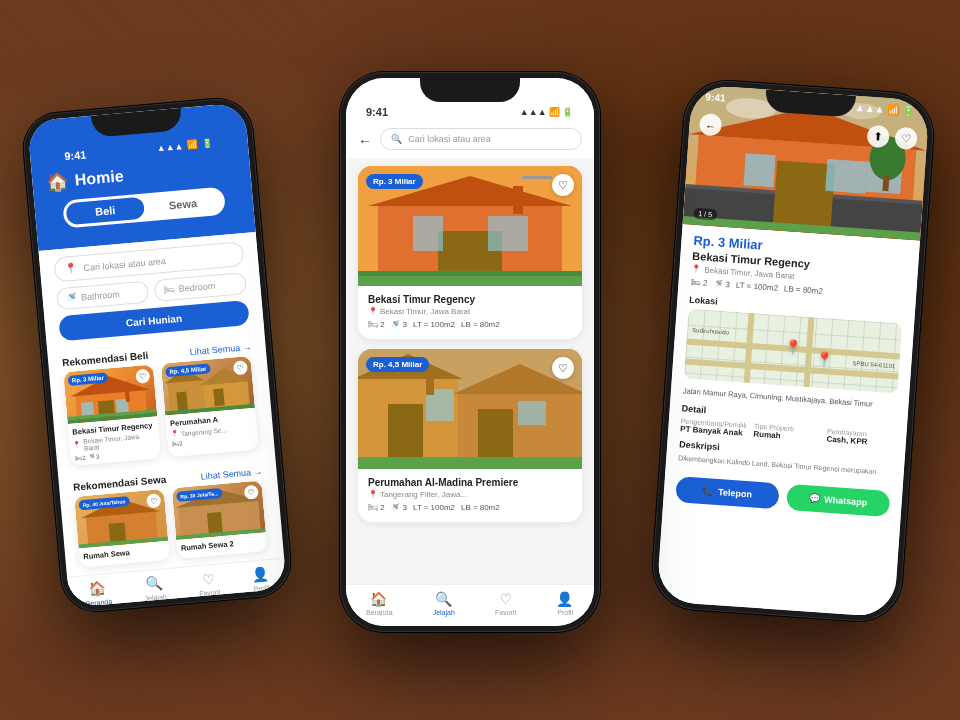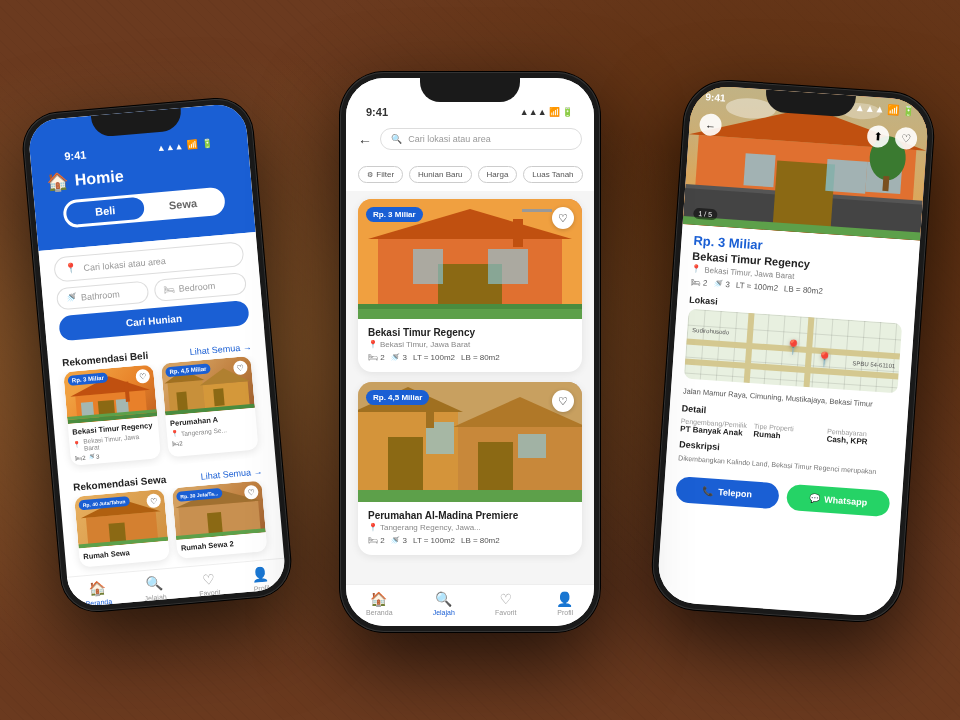--- a/index.html
+++ b/index.html
@@ -723,26 +723,20 @@
     </div>
 
     <div class="search-top-bar">
       <span class="back-btn">←</span>
       <div class="search-box-bar">
         <span>🔍</span>
         <span>Cari lokasi atau area</span>
       </div>
     </div>
 
-    <div class="filter-row">
-      <div class="filter-chip with-icon">Filter</div>
-      <div class="filter-chip">Hunian Baru</div>
-      <div class="filter-chip">Harga</div>
-      <div class="filter-chip">Luas Tanah</div>
-    </div>
 
     <div class="results-scroll">
 
       <div class="result-card">
         <div class="result-img">
           <div class="result-img-bg">
             <svg width="100%" height="100%" viewBox="0 0 224 120" style="position:absolute;bottom:0">
               <rect x="0" y="0" width="224" height="120" fill="#f0a040"></rect>
               <rect x="20" y="40" width="184" height="80" fill="#e07030"></rect>
               <polygon points="10,40 112,10 214,40" fill="#c05010"></polygon>
@@ -790,21 +784,21 @@
               <rect x="68" y="28" width="8" height="18" fill="#a07020"></rect>
             </svg>
           </div>
           <div class="result-price-badge">Rp. 4,5 Miliar</div>
           <div class="result-fav">♡</div>
         </div>
         <div class="result-info">
           <div class="result-title">Perumahan Al-Madina Premiere</div>
           <div class="result-loc">
             <span>📍</span>
-            <span>Tangerang Regency, Jawa...</span>
+            <span>Tangerang Filter, Jawa...</span>
           </div>
           <div class="result-specs">
             <span class="spec-item">🛏 <span>2</span></span>
             <span class="spec-item">🚿 <span>3</span></span>
             <span class="spec-item">LT = <span>100m2</span></span>
             <span class="spec-item">LB = <span>80m2</span></span>
           </div>
         </div>
       </div>
     </div>

